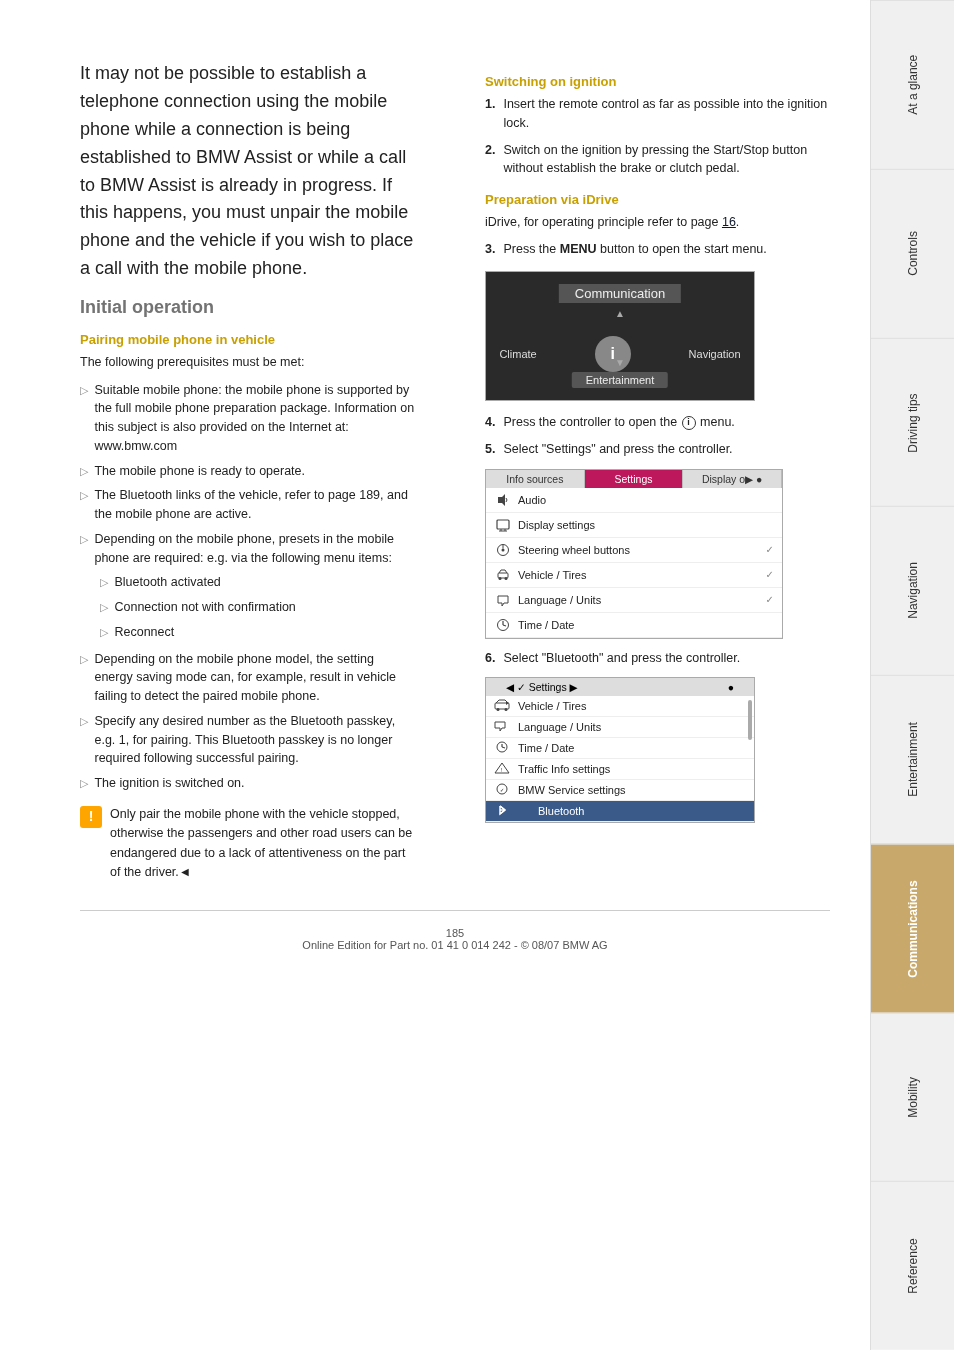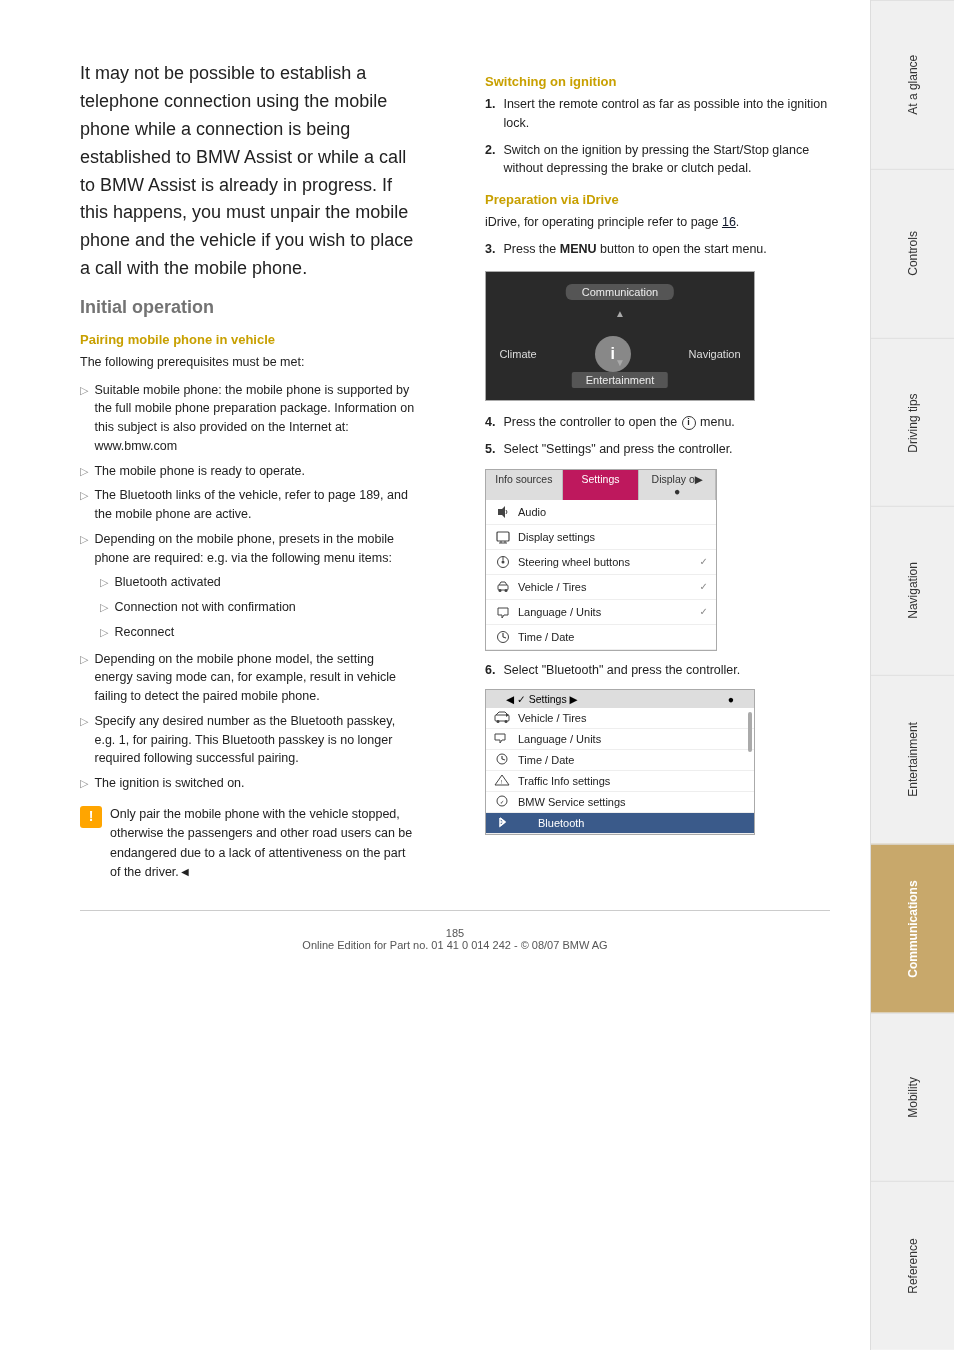--- a/index.html
+++ b/index.html
@@ -188,23 +188,23 @@
       justify-content: center;
       position: relative;
     }
     .menu-comm {
       position: absolute;
       top: 12px;
       left: 50%;
       transform: translateX(-50%);
       background: #555;
       color: #eee;
-      font-size: 11px;
+      font-size: 13px;
       padding: 2px 16px;
-      border-radius: 6px;
+      border-radius: 0;
     }
     .menu-row {
       display: flex;
       align-items: center;
       justify-content: space-between;
       width: 90%;
       margin-top: 36px;
     }
     .menu-item-label {
       color: #ddd;
@@ -249,21 +249,21 @@
       transform: translateX(-50%);
       color: #aaa;
       font-size: 10px;
     }
 
     
     .settings-screenshot {
       border: 1px solid #aaa;
       background: #fff;
       margin: 10px 0;
-      width: 232px;
+      width: 298px;
       overflow: hidden;
     }
     .settings-tabs {
       display: flex;
       background: #ddd;
       font-size: 10.5px;
     }
     .settings-tab {
       padding: 3px 8px;
       color: #333;
@@ -422,21 +422,21 @@
       <div class="right-col">
         <h3 class="subsection-title">Switching on ignition</h3>
 
         <ol class="steps-list">
           <li>
             <span class="step-num">1.</span>
             <span>Insert the remote control as far as possible into the ignition lock.</span>
           </li>
           <li>
             <span class="step-num">2.</span>
-            <span>Switch on the ignition by pressing the Start/Stop glance without depressing the brake or clutch pedal.</span>
+            <span>Switch on the ignition by pressing the Start/Stop button without establish the brake or clutch pedal.</span>
           </li>
         </ol>
 
         <h3 class="subsection-title">Preparation via iDrive</h3>
 
         <p>iDrive, for operating principle refer to page <span style="color:#0f172a; text-decoration: underline; cursor:pointer;">16</span>.</p>
 
         <ol class="steps-list">
           <li>
             <span class="step-num">3.</span>

